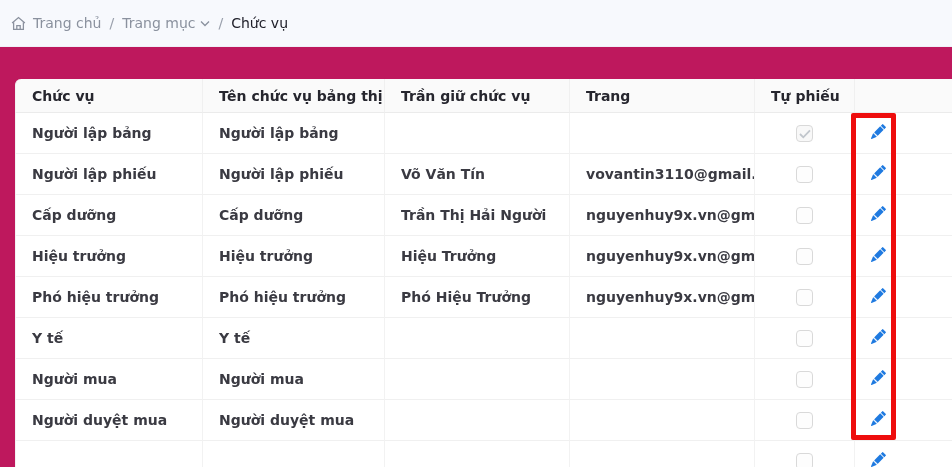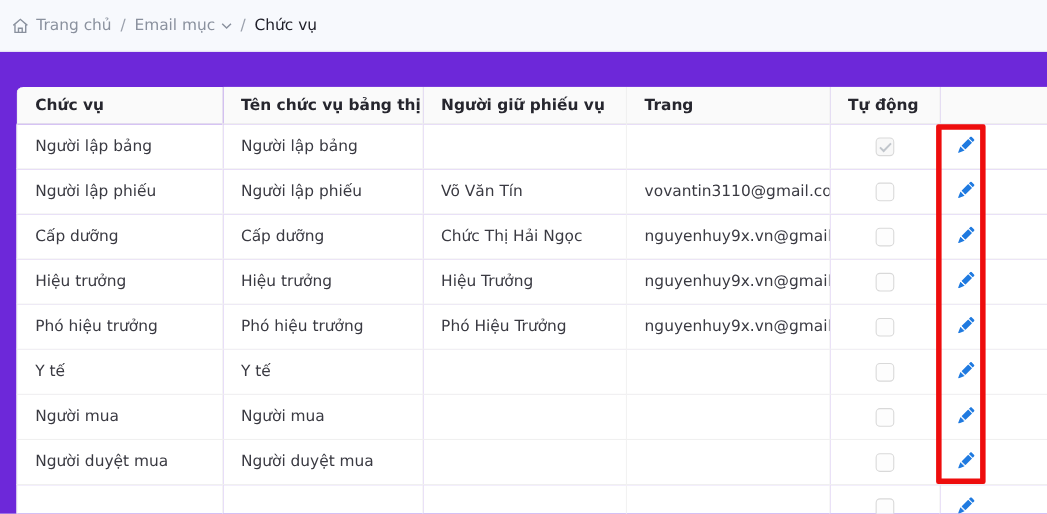--- a/index.html
+++ b/index.html
@@ -1,17 +1,17 @@
 <!DOCTYPE html>
 <html><head>
 <meta charset="utf-8">
 <style>
   html,body{margin:0;padding:0;}
   #screen{
-    position:relative;width:952px;height:467px;overflow:hidden;background:#6d28d9;
+    position:relative;width:952px;height:467px;overflow:hidden;background:#be185d;
     font-family:"DejaVu Sans","Liberation Sans",sans-serif;font-size:14px;color:#3a3a42;
   }
   
   .crumbbar{
     position:absolute;top:0;left:0;width:100%;height:47px;background:#f7f9fd;
     border-bottom:1px solid #eef1f7;display:flex;align-items:center;padding-left:10px;box-sizing:border-box;
   }
   .crumb{display:flex;align-items:center;color:#8a919e;}
   .crumb.link{cursor:pointer;}
   .crumb-sep{color:#9aa0ac;margin:0 8px;}
@@ -31,20 +31,21 @@
     background:#fafafa;height:34px;box-sizing:border-box;padding:0 16px;text-align:left;
     font-weight:600;color:#26262e;font-size:14px;
     border-bottom:1px solid #ebebeb;border-right:1px solid #f0f0f0;white-space:nowrap;overflow:hidden;
   }
   th:first-child{border-top-left-radius:6px;border-left:1px solid #f2f2f2;}
   th:last-child{border-right:none;}
   td{
     height:41px;box-sizing:border-box;padding:0 16px;background:#fff;
     border-bottom:1px solid #f0f0f0;border-right:1px solid #f2f2f2;white-space:nowrap;overflow:hidden;
     color:#3a3a42;
+    font-weight:bold;
   }
   td:first-child{border-left:1px solid #f2f2f2;}
   td:last-child{border-right:none;}
   td.center{text-align:center;padding:0;}
   
   .cbx{
     display:inline-block;width:17px;height:17px;box-sizing:border-box;vertical-align:middle;
     border:1px solid #d9d9d9;border-radius:4px;background:#fdfdfd;position:relative;cursor:pointer;
   }
   .cbx svg{position:absolute;left:2px;top:3px;display:none;}
@@ -71,21 +72,21 @@
         <path d="M2 7.6 8 2.4l6 5.2"></path>
           <path d="M3.4 6.8V13.6h9.2V6.8"></path>
           <path d="M6.4 13.6V10h3.2v3.6"></path>
       </svg>
     </span>
     <span class="crumb link">
       <span>Trang chủ</span>
     </span>
     <span class="crumb-sep">/</span>
     <span class="crumb link">
-      <span>Email mục</span>
+      <span>Trang mục</span>
       <span class="caret-ico">
         <svg width="10" height="7" viewBox="0 0 10 6" fill="none" stroke="currentColor" stroke-width="1.3">
           <path d="M1 1l4 4 4-4"></path>
         </svg>
       </span>
     </span>
     <span class="crumb-sep">/</span>
     <span class="crumb crumb-current">Chức vụ</span>
   </div>
 
@@ -96,23 +97,23 @@
           <col class="c2">
           <col class="c3">
           <col class="c4">
           <col class="c5">
           <col class="c6">
         </colgroup>
       <thead>
         <tr>
           <th>Chức vụ</th>
           <th>Tên chức vụ bảng thị</th>
-          <th>Người giữ phiếu vụ</th>
+          <th>Trần giữ chức vụ</th>
           <th>Trang</th>
-          <th>Tự động</th>
+          <th>Tự phiếu</th>
           <th></th>
         </tr>
       </thead>
       <tbody id="tbody">
           <tr>
             <td>Người lập bảng</td>
             <td>Người lập bảng</td>
             <td></td>
             <td></td>
             <td class="center"><span class="cbx checked disabled"><svg width="12" height="10" viewBox="0 0 12 10" fill="none" stroke="#c1c6cc" stroke-width="1.8">
@@ -132,21 +133,21 @@
             <td class="center"><span class="cbx"></span></td>
             <td><button class="editbtn">
                 <svg viewBox="0 0 16 16">
                   <path d="M12.85.15a.5.5 0 0 0-.7 0L10.5 1.79 14.21 5.5l1.64-1.65a.5.5 0 0 0 0-.7l-3-3zM13.5 6.21 9.79 2.5 3.29 9h.21a.5.5 0 0 1 .5.5v.5h.5a.5.5 0 0 1 .5.5v.5h.5a.5.5 0 0 1 .5.5v.5h.5a.5.5 0 0 1 .5.5v.21l6.5-6.5zM6.03 13.68A.5.5 0 0 1 6 13.5V13h-.5a.5.5 0 0 1-.5-.5V12h-.5a.5.5 0 0 1-.5-.5V11h-.5a.5.5 0 0 1-.5-.5V10h-.5a.5.5 0 0 1-.18-.03l-.17.18a.5.5 0 0 0-.11.17l-2 5a.5.5 0 0 0 .65.65l5-2a.5.5 0 0 0 .17-.11l.18-.18z"></path>
                 </svg>
               </button></td>
           </tr>
           <tr>
             <td>Cấp dưỡng</td>
             <td>Cấp dưỡng</td>
-            <td>Chức Thị Hải Ngọc</td>
+            <td>Trần Thị Hải Người</td>
             <td>nguyenhuy9x.vn@gmail.com</td>
             <td class="center"><span class="cbx"></span></td>
             <td><button class="editbtn">
                 <svg viewBox="0 0 16 16">
                   <path d="M12.85.15a.5.5 0 0 0-.7 0L10.5 1.79 14.21 5.5l1.64-1.65a.5.5 0 0 0 0-.7l-3-3zM13.5 6.21 9.79 2.5 3.29 9h.21a.5.5 0 0 1 .5.5v.5h.5a.5.5 0 0 1 .5.5v.5h.5a.5.5 0 0 1 .5.5v.5h.5a.5.5 0 0 1 .5.5v.21l6.5-6.5zM6.03 13.68A.5.5 0 0 1 6 13.5V13h-.5a.5.5 0 0 1-.5-.5V12h-.5a.5.5 0 0 1-.5-.5V11h-.5a.5.5 0 0 1-.5-.5V10h-.5a.5.5 0 0 1-.18-.03l-.17.18a.5.5 0 0 0-.11.17l-2 5a.5.5 0 0 0 .65.65l5-2a.5.5 0 0 0 .17-.11l.18-.18z"></path>
                 </svg>
               </button></td>
           </tr>
           <tr>
             <td>Hiệu trưởng</td>

